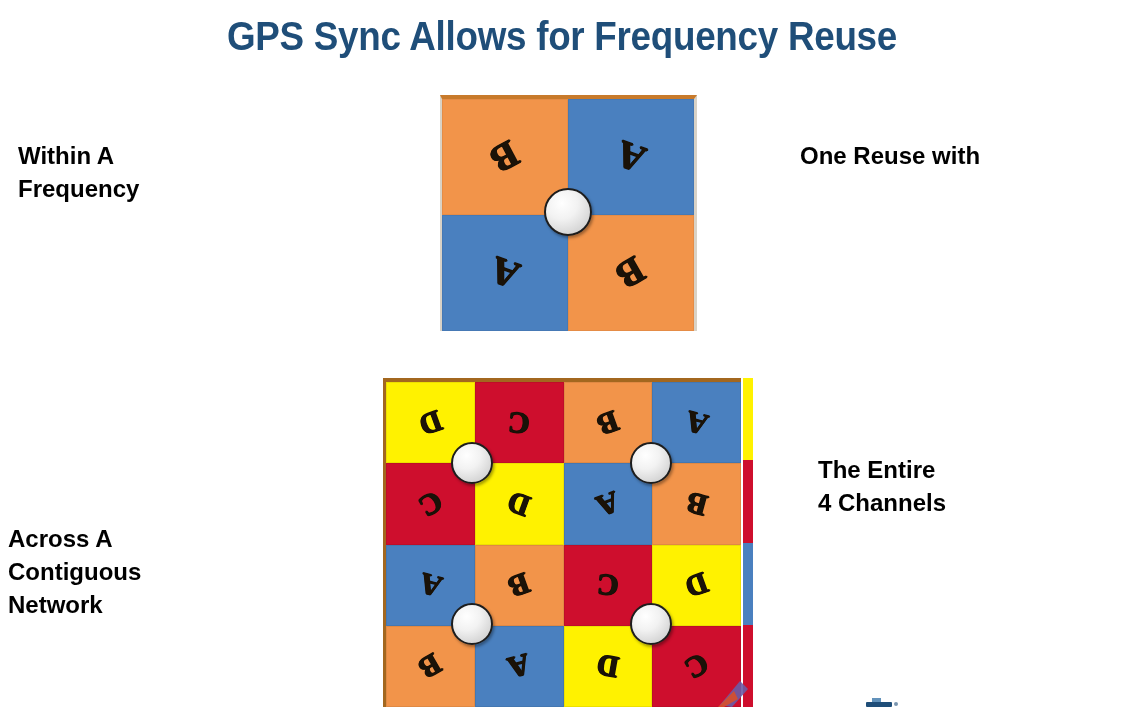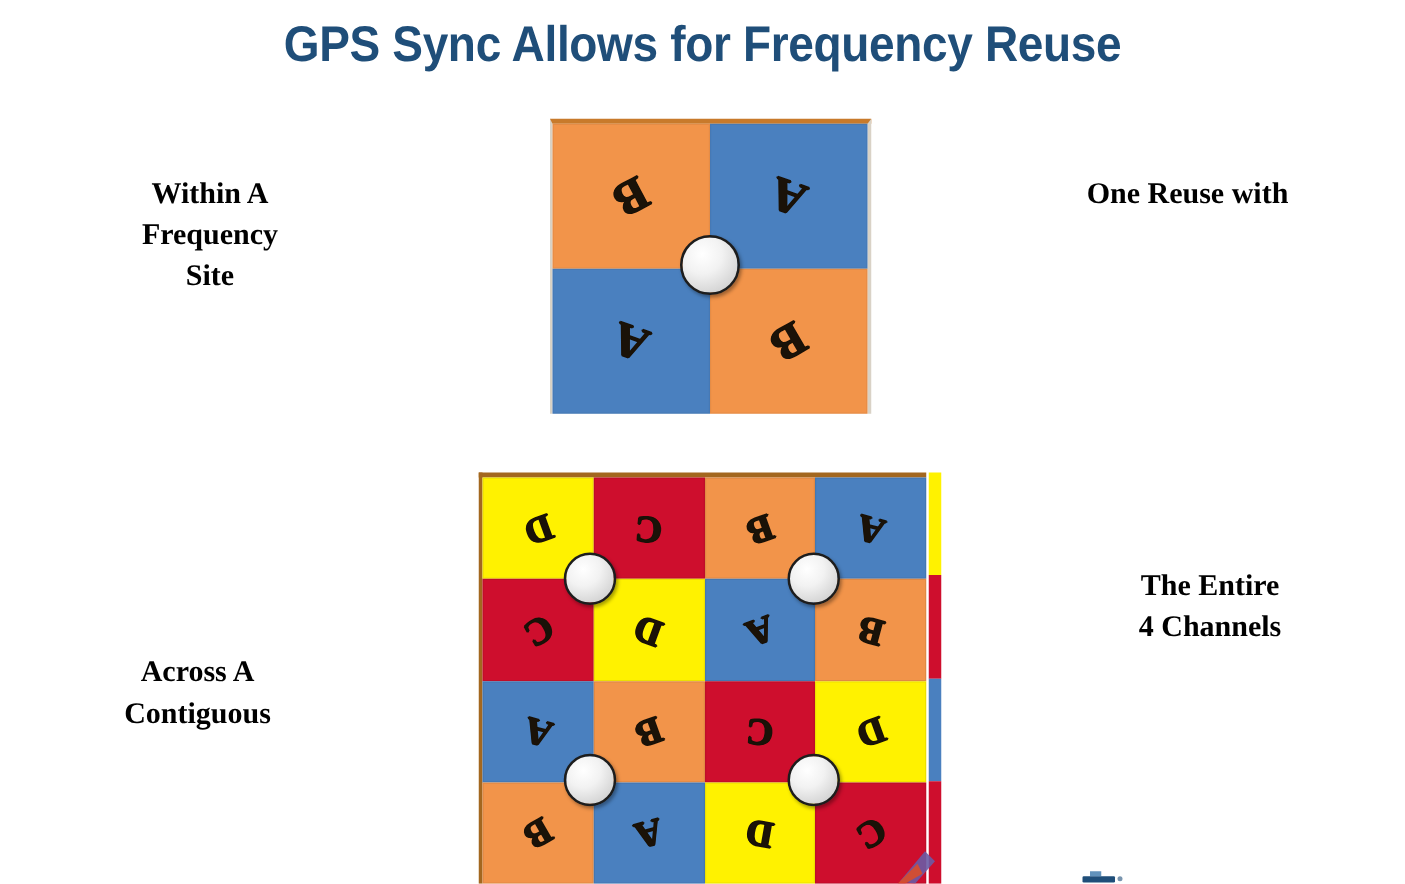--- a/index.html
+++ b/index.html
@@ -31,22 +31,21 @@
     color: #1F4E79;
     line-height: 1.1;
     white-space: nowrap;
     transform: scaleX(0.92);
     transform-origin: center top;
   }
 
   
   .caption {
     position: absolute;
-    text-align: center;
-    font-family: Liberation Serif, serif;
+    font-family: Liberation Sans, sans-serif;
     font-weight: bold;
     color: #000000;
     font-size: 24px;
     line-height: 1.38;
   }
   #caption-left-top   { left: 18px;  top: 139px; width: 300px; }
   #caption-right-top  { left: 800px; top: 139px; width: 300px; }
   #caption-left-bottom{ left: 8px;   top: 522px; width: 300px; }
   #caption-right-bottom{left: 818px; top: 453px; width: 300px; }
   .caption .cline { display: block; }
@@ -151,30 +150,30 @@
   }
 </style>
 </head>
 <body>
 
 <div id="slide-title">GPS Sync Allows for Frequency Reuse</div>
 
 <div class="caption" id="caption-left-top">
   <span class="cline">Within A</span>
   <span class="cline">Frequency</span>
-  <span class="cline">Site</span>
 </div>
 
 <div class="caption" id="caption-right-top">
   <span class="cline">One Reuse with</span>
 </div>
 
 <div class="caption" id="caption-left-bottom">
   <span class="cline">Across A</span>
   <span class="cline">Contiguous</span>
+  <span class="cline">Network</span>
 </div>
 
 <div class="caption" id="caption-right-bottom">
   <span class="cline">The Entire</span>
   <span class="cline">4 Channels</span>
 </div>
 
 <div class="grid" id="grid-top">
     <div class="cell" style="background: rgb(242, 148, 74);">
       <span class="glyph" style="transform: rotate(152deg);">B</span>

